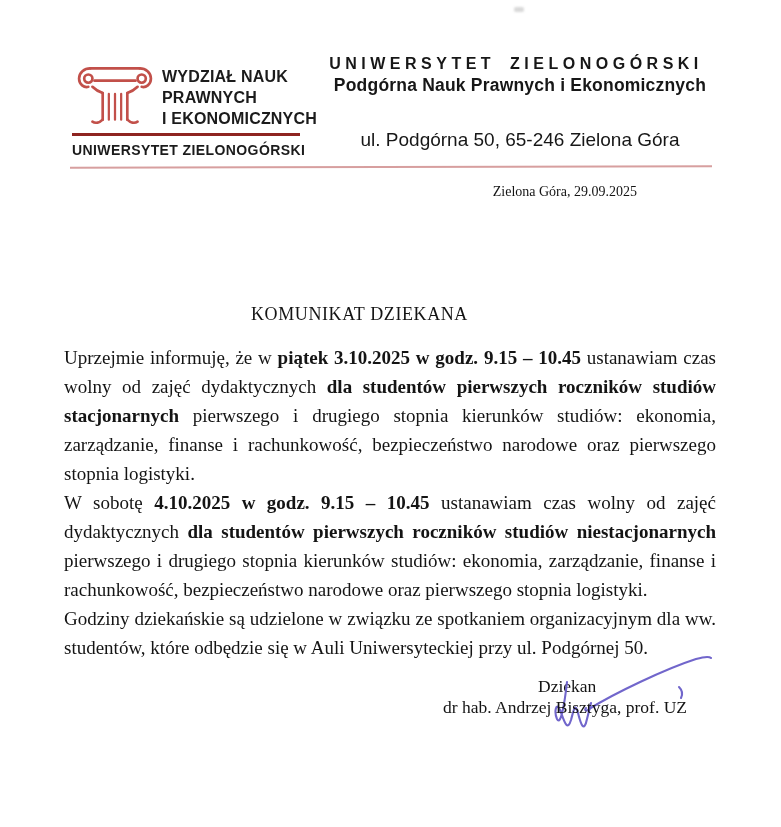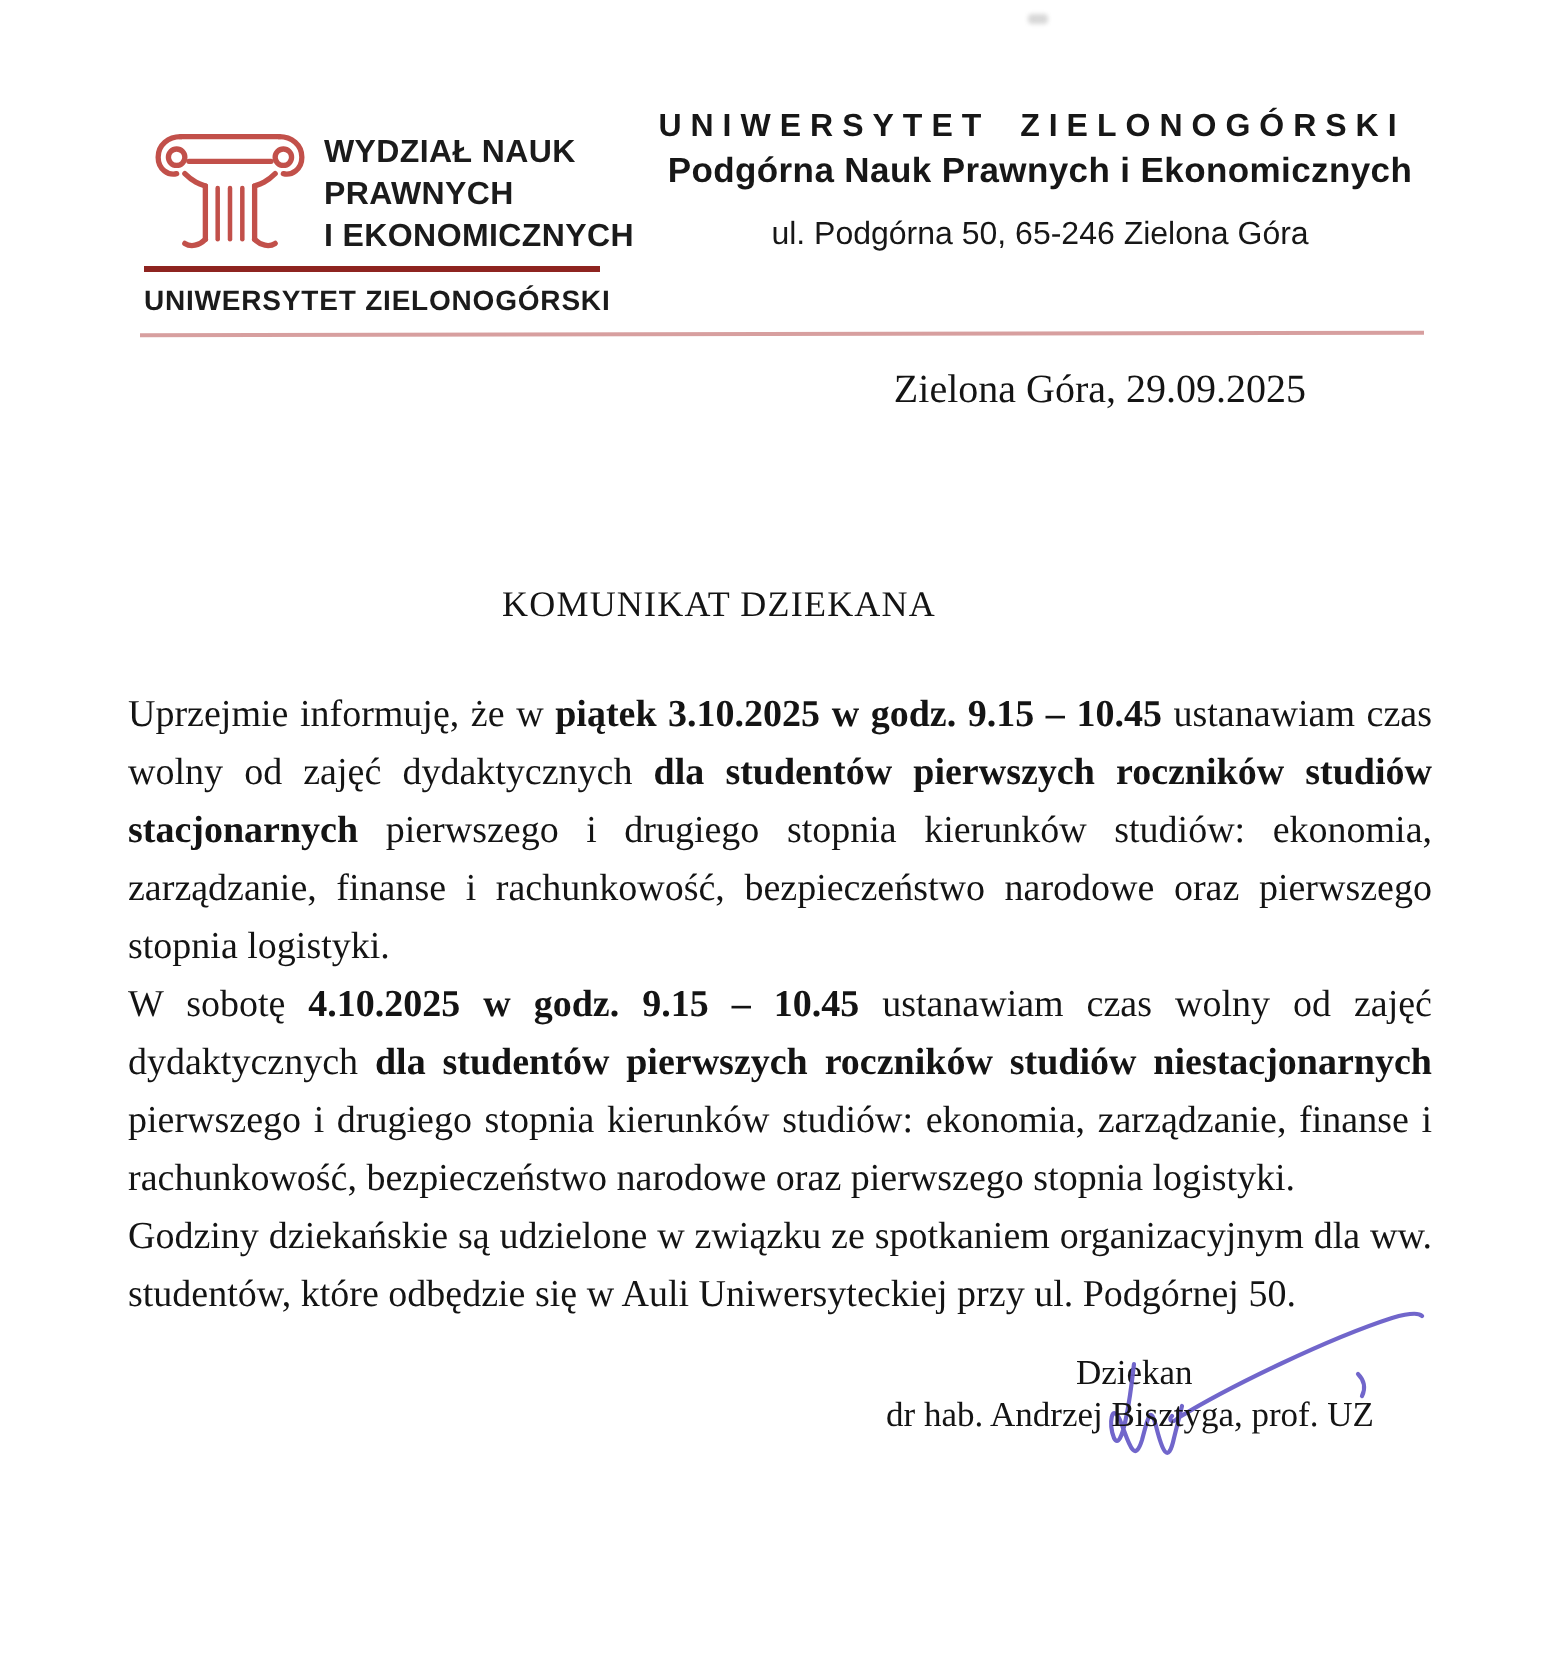--- a/index.html
+++ b/index.html
@@ -26,25 +26,25 @@
     font-size:14px; letter-spacing:0.4px; margin-top:6px; color:#1b1b1b;
     white-space:nowrap;
   }
   
   .head-right {
     position:absolute; left:318px; top:55px; width:404px; text-align:center;
     font-family:"Liberation Sans", sans-serif; color:#171717;
   }
   .univ-spaced { font-weight:bold; font-size:16px; letter-spacing:4.5px; word-spacing:6px; white-space:nowrap; margin-left:-8px; }
   .fac-bold  { font-weight:bold; font-size:17.5px; letter-spacing:0.2px; margin-top:2px; white-space:nowrap; }
-  .addr { margin-top:14px; font-size:16px; line-height:16.5px; }
+  .addr { margin-top:36px; font-size:19px; line-height:16.5px; }
   
   .divider { position:absolute; left:70px; top:166px; width:642px; height:2px; background:#d79f9f; transform:rotate(-0.12deg); }
-  .date { position:absolute; right:66px; top:184px; font-size:20px;font-family:Liberation Serif, serif; }
-  .title { position:absolute; left:0; right:0; top:292px; margin:0; text-align:center;
+  .date { position:absolute; right:82px; top:184px; font-size:14px;font-family:Liberation Serif, serif; }
+  .title { position:absolute; left:0; right:0; top:292px; margin:12px; text-align:center;
            font-size:18px; font-weight:normal; letter-spacing:0.6px; }
   
   .body-text {
     position:absolute; left:64px; top:343px; width:652px;
     font-size:19px; line-height:29px; text-align:justify; text-justify:inter-word;
   }
   .body-text p { margin:0; }
   .b { font-weight:bold; }
   
   .sig-role { position:absolute; left:538px; top:676px; font-size:17.5px; }

